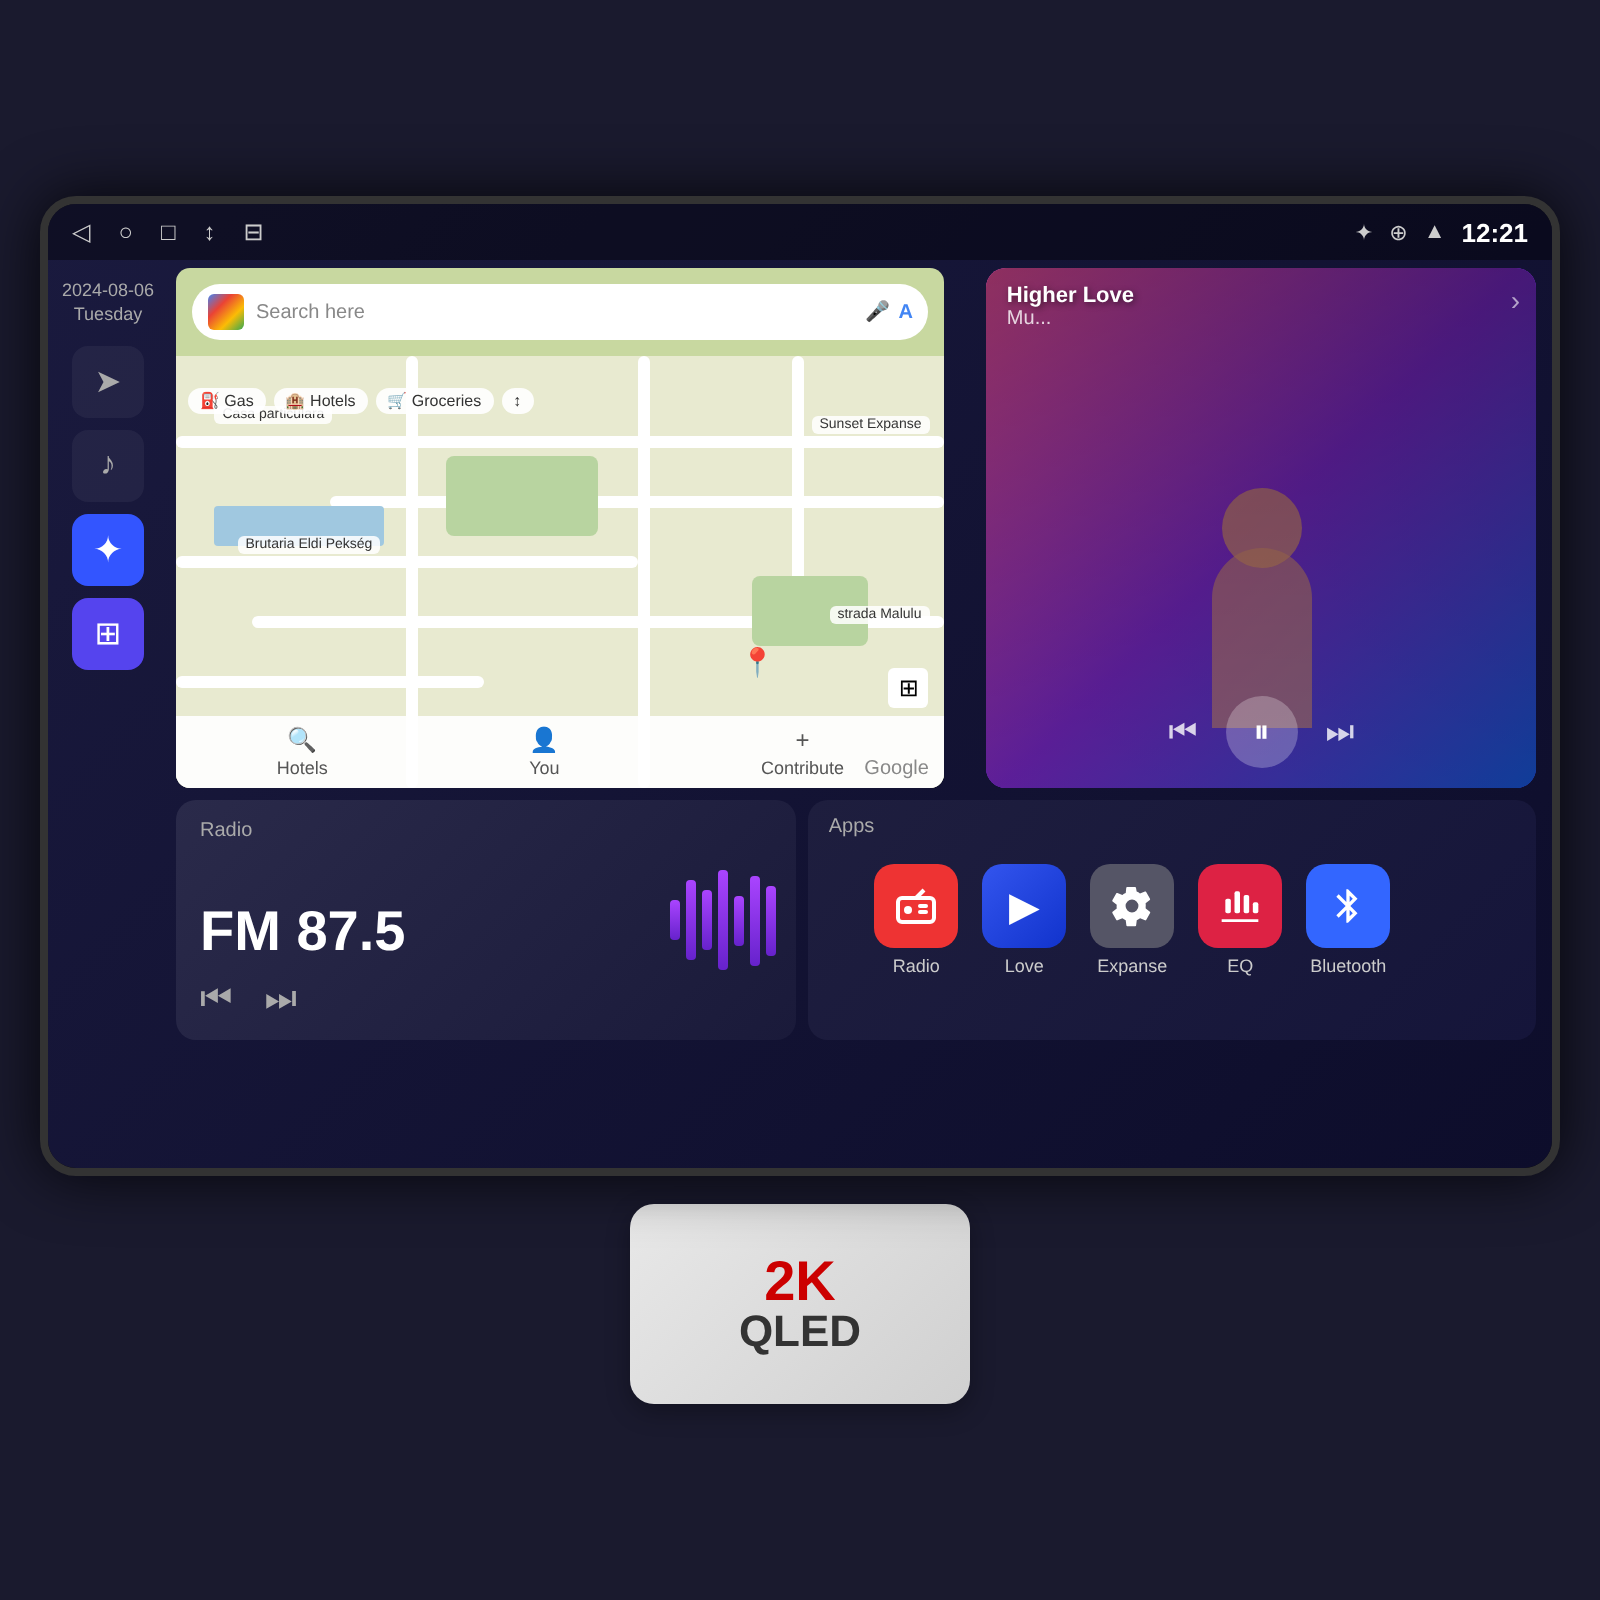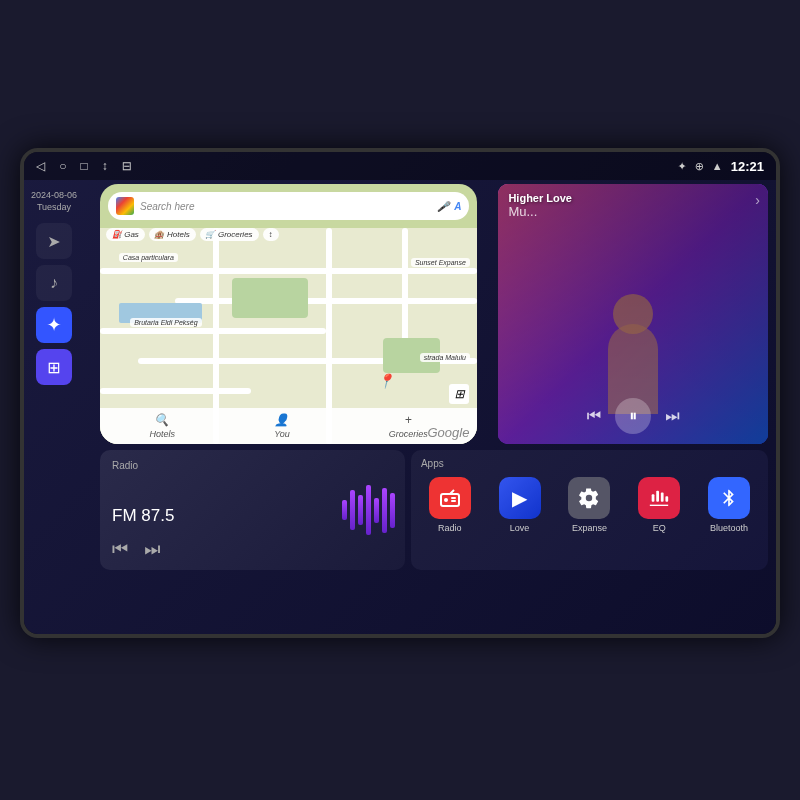--- a/index.html
+++ b/index.html
@@ -74,21 +74,21 @@
       color: #fff;
       font-size: 13px;
       font-weight: bold;
     }
 
     
     .main-content {
       flex: 1;
       display: flex;
       padding: 4px 8px 4px 4px;
-      gap: 20px;
+      gap: 8px;
       overflow: hidden;
     }
 
     
     .sidebar {
       width: 52px;
       display: flex;
       flex-direction: column;
       align-items: center;
       padding: 6px 0;
@@ -141,24 +141,23 @@
     .top-row {
       display: flex;
       gap: 6px;
       height: 260px;
     }
 
     
     .map-container {
       flex: 1.4;
       background: #c8d8a0;
-      border-radius: 18px;
+      border-radius: 7px;
       overflow: hidden;
       position: relative;
-      font-style: italic;
     }
 
     .map-search-bar {
       position: absolute;
       top: 8px;
       left: 8px;
       right: 8px;
       height: 28px;
       background: white;
       border-radius: 14px;
@@ -255,36 +254,36 @@
       flex-direction: column;
       align-items: center;
       gap: 2px;
     }
 
     .map-bottom-item span:first-child {
       font-size: 12px;
     }
 
     .google-logo {
-      font-size: 13px;
+      font-size: 10px;
       color: #888;
       position: absolute;
       bottom: 4px;
       right: 8px;
     }
 
     
     .map-chips {
       position: absolute;
       top: 44px;
       left: 0;
       right: 0;
       display: flex;
       gap: 4px;
-      padding: 0 6px;
+      padding: 16px 6px;
       z-index: 5;
     }
 
     .map-chip {
       background: rgba(255,255,255,0.9);
       border-radius: 10px;
       padding: 2px 6px;
       font-size: 8px;
       color: #333;
       display: flex;
@@ -337,21 +336,21 @@
 
     .music-title {
       color: #fff;
       font-size: 11px;
       font-weight: bold;
       text-shadow: 1px 1px 3px rgba(0,0,0,0.5);
     }
 
     .music-artist {
       color: rgba(255,255,255,0.8);
-      font-size: 13px;
+      font-size: 10px;
     }
 
     .music-chevron-right {
       position: absolute;
       top: 8px;
       right: 8px;
       color: rgba(255,255,255,0.6);
       font-size: 14px;
     }
 
@@ -405,22 +404,22 @@
       overflow: hidden;
     }
 
     .radio-label {
       color: #aaa;
       font-size: 10px;
     }
 
     .radio-freq {
       color: #fff;
-      font-size: 17px;
-      font-weight: normal;
+      font-size: 28px;
+      font-weight: bold;
       margin-top: 21px;
     }
 
     .radio-controls {
       display: flex;
       gap: 16px;
       align-items: center;
     }
 
     .radio-btn {
@@ -461,21 +460,21 @@
     .wave-bar:nth-child(6) { animation-delay: 0.25s; }
     .wave-bar:nth-child(7) { animation-delay: 0.1s; }
 
     
     .apps-container {
       flex: 1.2;
       background: linear-gradient(135deg, #1e1e3e 0%, #15153a 100%);
       border-radius: 10px;
       padding: 8px 10px;
       display: flex;
-      flex-direction: column;
+      text-align: right;
     }
 
     .apps-label {
       color: #aaa;
       font-size: 10px;
       margin-bottom: 8px;
     }
 
     .apps-grid {
       display: flex;
@@ -661,21 +660,21 @@
                 <div class="map-bottom-item">
                   <span>🔍</span>
                     <span>Hotels</span>
                 </div>
                 <div class="map-bottom-item">
                   <span>👤</span>
                     <span>You</span>
                 </div>
                 <div class="map-bottom-item">
                   <span>+</span>
-                    <span>Groceries</span>
+                    <span>Contribute</span>
                 </div>
                 <span class="google-logo">Google</span>
               </div>
 
               <div style="position:absolute;bottom:40px;right:8px;width:20px;height:20px;background:white;border-radius:3px;display:flex;align-items:center;justify-content:center;font-size:12px;cursor:pointer;">⊞</div>
             </div>
           </div>
 
           <div class="music-container">
             <div class="music-album-art">
@@ -776,15 +775,19 @@
 
       </div>
     </div>
   </div>
 </div>
 
 <div class="specs-section">
 
 
 
+  <div class="spec-card">
+    <div class="spec-main">2K</div>
+    <div class="spec-sub">QLED</div>
+  </div>
 
 
 </div>
 
 </body></html>

